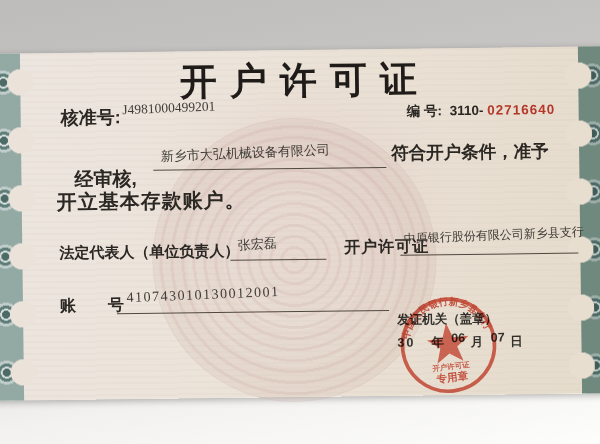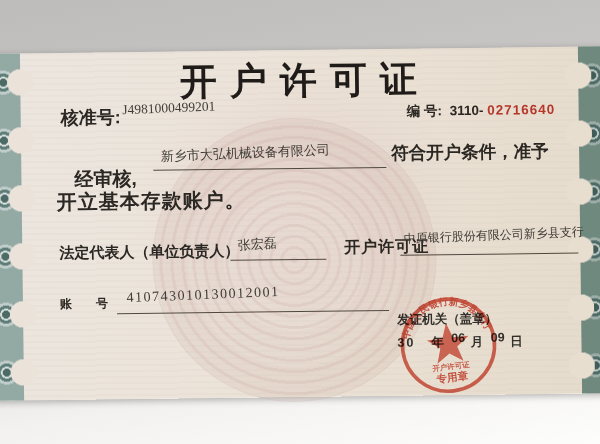--- a/index.html
+++ b/index.html
@@ -111,33 +111,33 @@
       <span class="fill" style="transform:rotate(-3deg);">张宏磊</span>
     </div>
     <div class="rule" style="left:238px;top:209px;width:96px;"></div>
 
     <div class="abs label" style="left:352px;top:188px;font-size:16px;letter-spacing:1px;">开户许可证</div>
     <div class="abs" style="left:412px;top:182px;font-size:12px;">
       <span class="fill">中原银行股份有限公司新乡县支行</span>
     </div>
     <div class="rule" style="left:408px;top:206px;width:178px;"></div>
 
-    <div class="abs label" style="left:67px;top:243px;font-size:12px;">账　　号</div>
+    <div class="abs label" style="left:67px;top:243px;font-size:16px;">账　　号</div>
     <div class="abs" style="left:134px;top:237px;font-size:14px;letter-spacing:1.5px;">
       <span class="fill">410743010130012001</span>
     </div>
     <div class="rule" style="left:124px;top:261px;width:272px;"></div>
 
     <div class="issue-block">
       <div style="font-size:12.5px;font-weight:700;">发证机关（盖章）</div>
       <div class="issue-date">
         <span>30</span><span style="display:inline-block;width:16px;"></span><span>年</span>
         <span class="raised">06</span>
         <span>月</span>
-        <span class="raised">09</span>
+        <span class="raised">07</span>
         <span>日</span>
       </div>
     </div>
 
     <div class="seal-wrap">
       <svg width="100" height="100" viewBox="0 0 100 100">
         <defs>
           <path id="sealArc" d="M 12,62 A 40,40 0 1 1 88,62" fill="none"></path>
         </defs>
         <circle cx="50" cy="50" r="46" fill="none" stroke="#cf3722" stroke-width="3.6" opacity="0.85"></circle>

